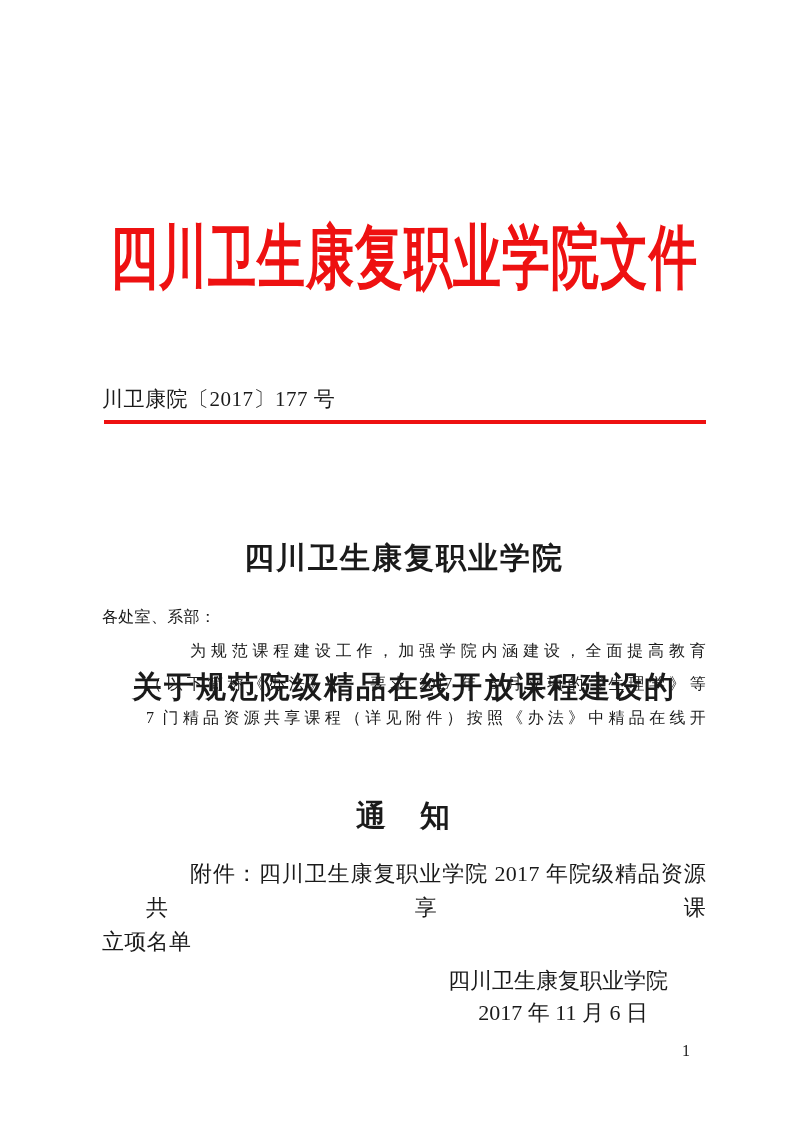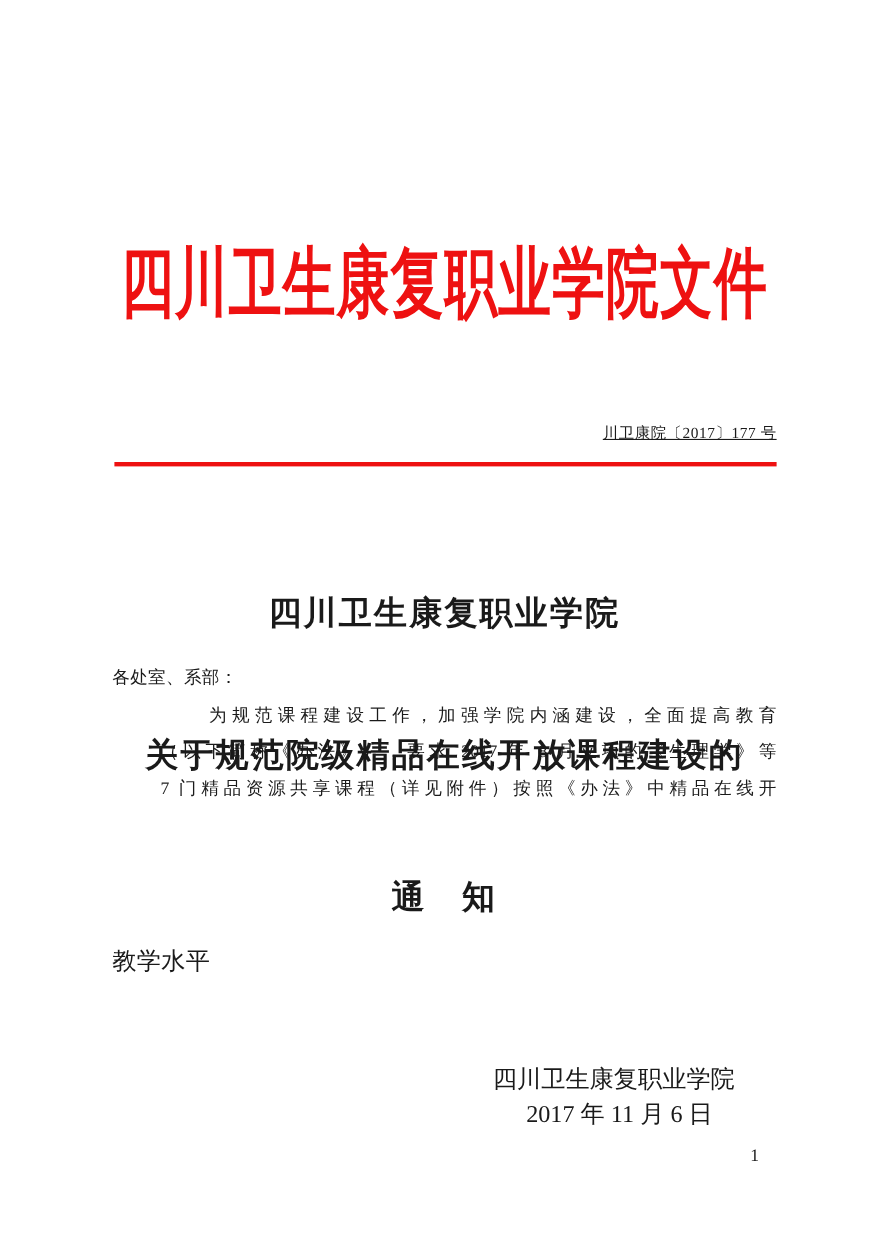--- a/index.html
+++ b/index.html
@@ -35,25 +35,24 @@
     font-weight: bold;
     letter-spacing: 1px;
     color: #ee1111;
     transform: scaleY(1.45);
     transform-origin: center;
     white-space: nowrap;
   }
   
   #doc-number {
     top: 385px;
-    text-align: right;
-    font-size: 14px;
+    text-align: left;
+    font-size: 21px;
     letter-spacing: 0.5px;
     white-space: nowrap;
-    text-decoration: underline;
   }
   
   #red-line {
     top: 420px;
     left: 104px;
     right: 87px;
     height: 4px;
     background: #ee1111;
   }
   
@@ -131,21 +130,22 @@
   </div>
 
   <div id="body-block" class="abs">
     <span class="line">各处室、系部：</span>
     <span class="line j indent">为规范课程建设工作，加强学院内涵建设，全面提高教育</span>
     <span class="line j">（以下简称《办法》），要求 2017 年 8 月立项的《生理学》等</span>
     <span class="line j">7 门精品资源共享课程（详见附件）按照《办法》中精品在线开</span>
   </div>
 
   <div id="attachment-block" class="abs">
-    <span class="line">教学水平</span>
+    <span class="line j indent">附件：四川卫生康复职业学院 2017 年院级精品资源共享课</span>
+    <span class="line">立项名单</span>
   </div>
 
   <div id="signature-block" class="abs">
     <div class="sig-name">四川卫生康复职业学院</div>
     <div class="sig-date">2017 年 11 月 6 日</div>
   </div>
 
   <div id="page-number">1</div>
 
 </div>

